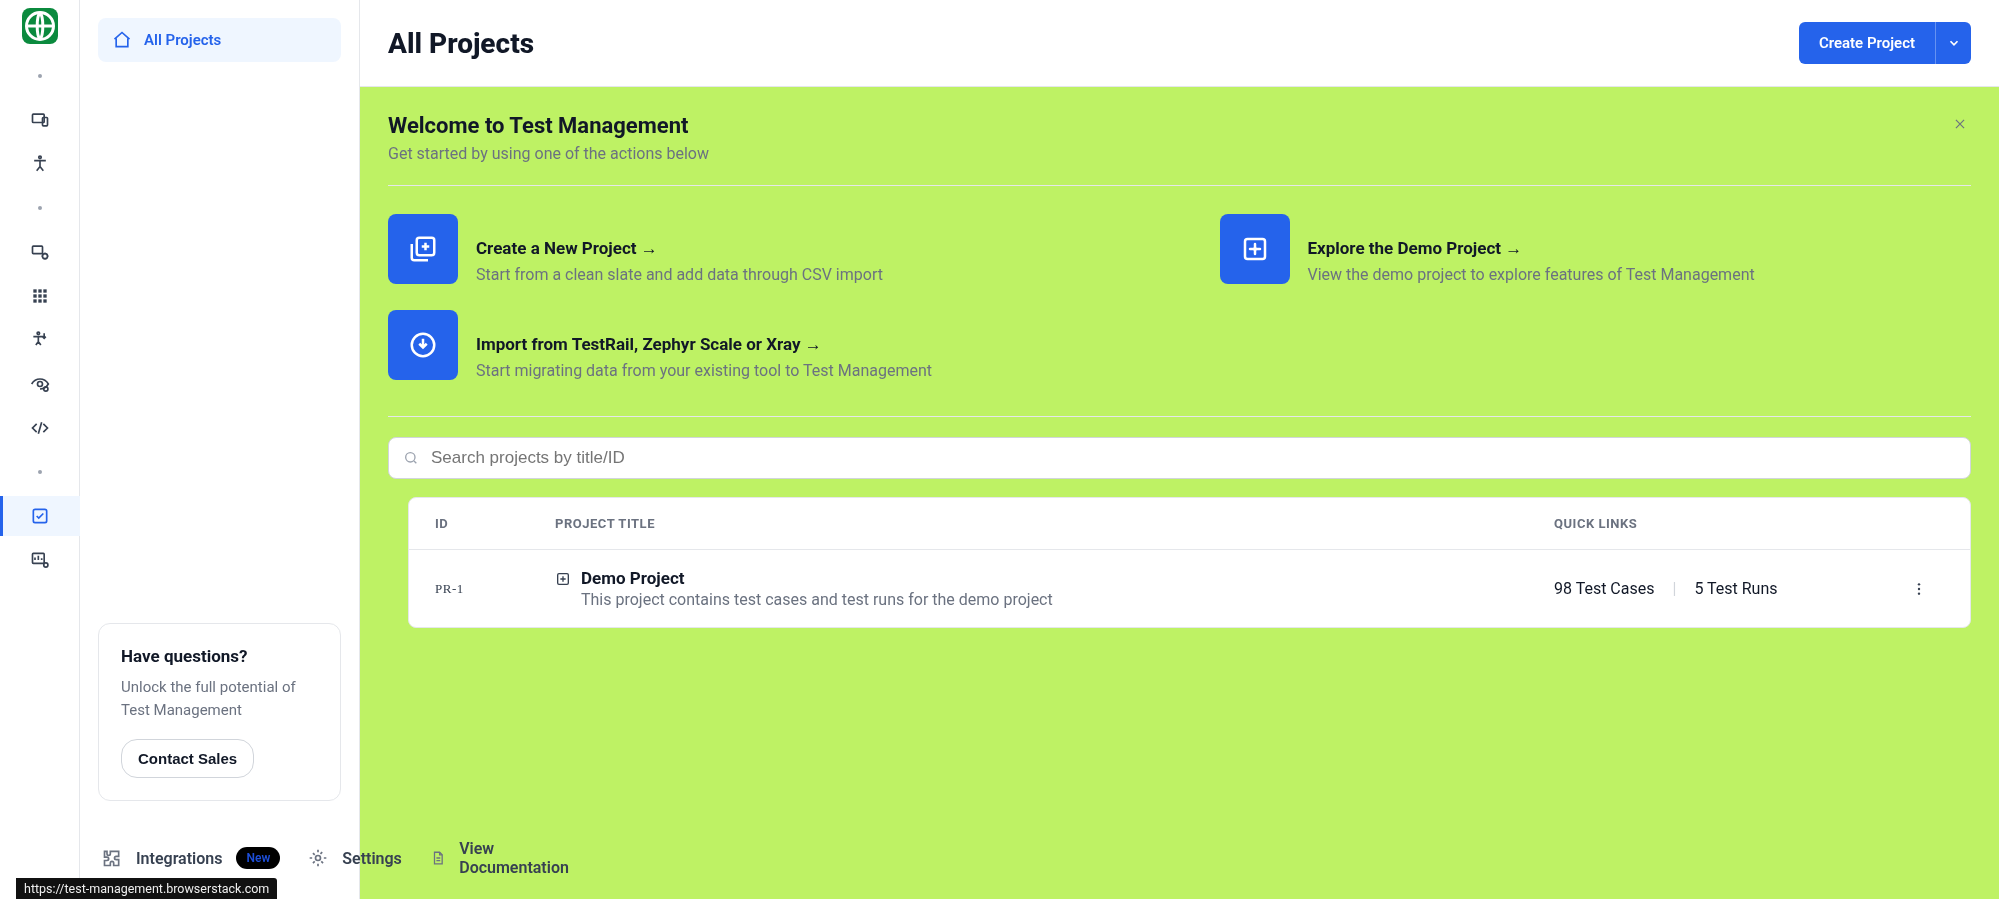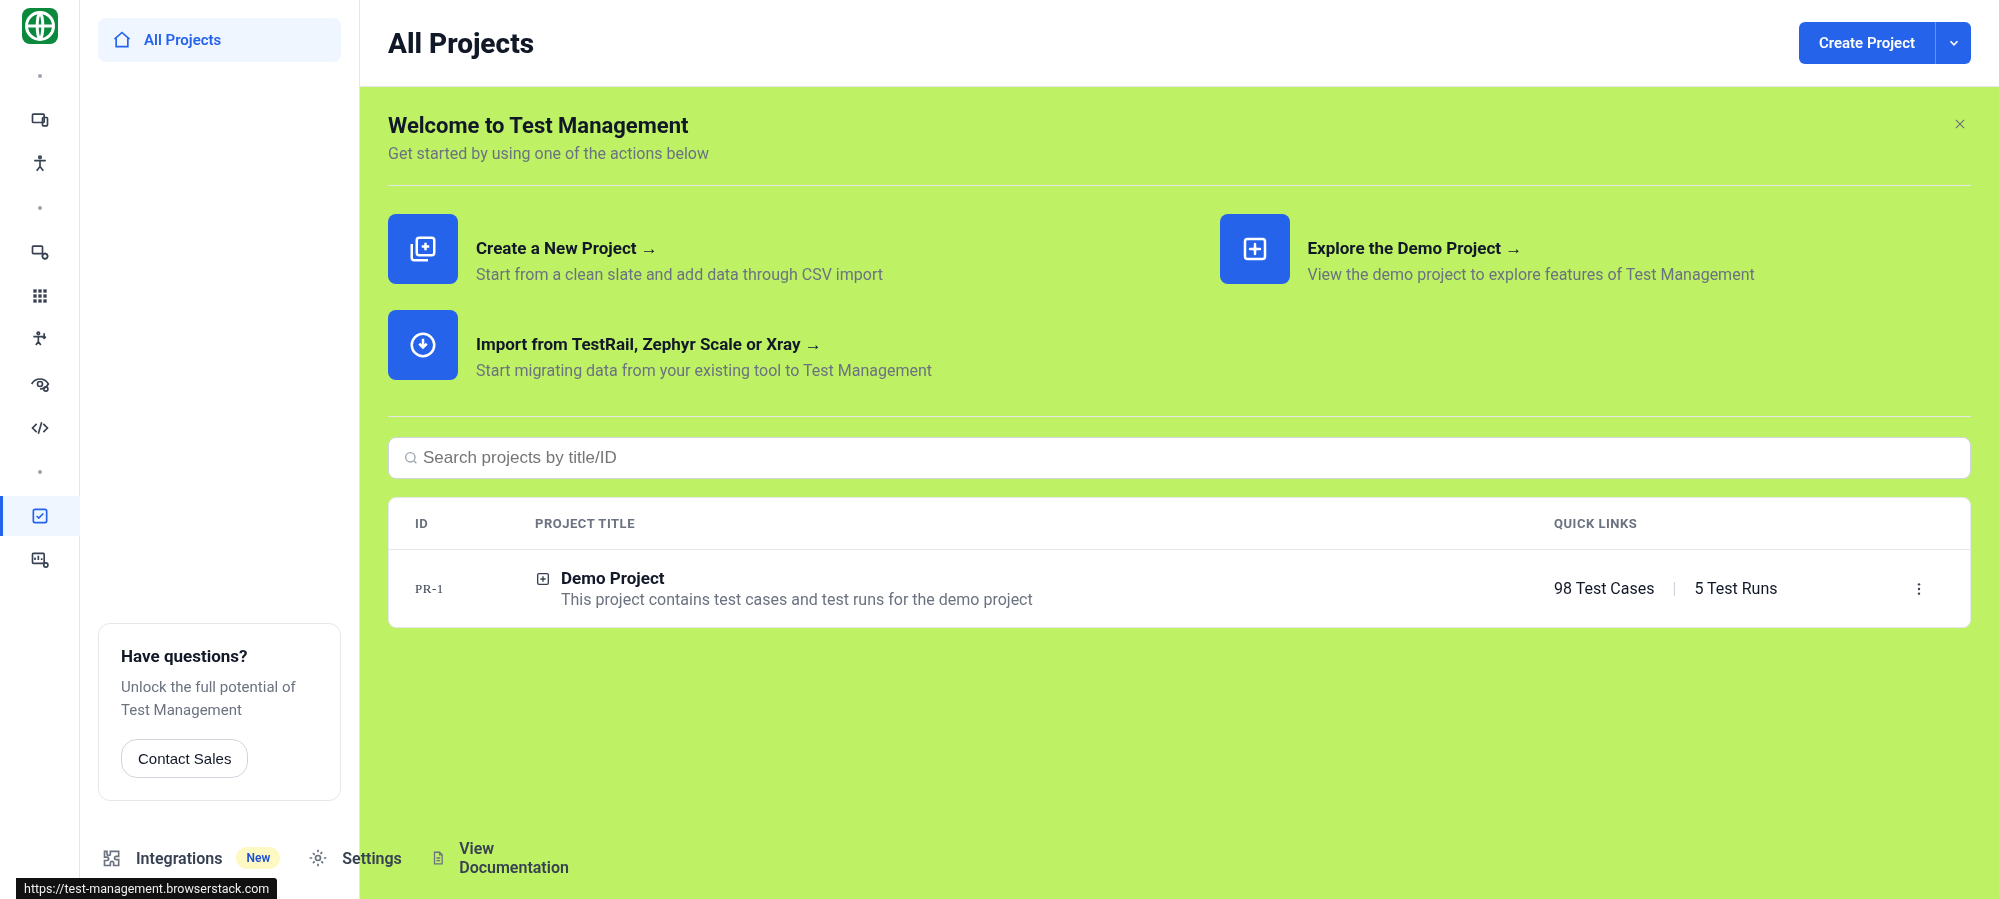--- a/index.html
+++ b/index.html
@@ -102,21 +102,21 @@
   color: #6b7280;
   margin-bottom: 18px;
 }
 .btn-outline {
   display: inline-flex;
   align-items: center;
   border: 1px solid #d1d5db;
   border-radius: 16px;
   padding: 10px 16px;
   font-size: 15px;
-  font-weight: 400;
+  font-weight: 700;
   color: #111827;
   background: #fff;
 }
 .sidebar-links {
   display: flex;
   flex-direction: row;
   gap: 20px;
 }
 .sidebar-link {
   display: flex;
@@ -125,21 +125,21 @@
   padding: 10px 4px;
   font-size: 16px;
   font-weight: 600;
   color: #374151;
   position: relative;
 }
 .sidebar-link svg { width: 20px; height: 20px; color: #6b7280; }
 .badge-new {
   font-size: 12px;
   font-weight: 600;
-  background: #fef9c3;
+  background: #000000;
   color: #1d4ed8;
   border-radius: 999px;
   padding: 4px 10px;
   margin-left: auto;
 }
 
 
 .main {
   flex: 1;
   display: flex;
@@ -246,36 +246,37 @@
 }
 
 .search-wrap {
   margin-top: 20px;
   border: 1px solid #d1d5db;
   background: #fff;
   border-radius: 8px;
   display: flex;
   align-items: center;
   padding: 10px 14px;
-  gap: 4px;
+  gap: 12px;
 }
 .search-wrap input {
   border: none;
   outline: none;
   font-size: 17px;
   flex: 1;
   background: transparent;
 }
 .search-wrap svg { width: 16px; height: 16px; color: #9ca3af; }
 
 .table {
   margin-top: 18px;
   border: 1px solid #e5e7eb;
   background: #fff;
   border-radius: 8px;
+  margin-left: 20px;
 }
 .thead, .trow {
   display: grid;
   grid-template-columns: 120px 1fr 340px 50px;
   align-items: center;
   padding: 18px 26px;
 }
 .thead {
   font-size: 13px;
   letter-spacing: 0.04em;

